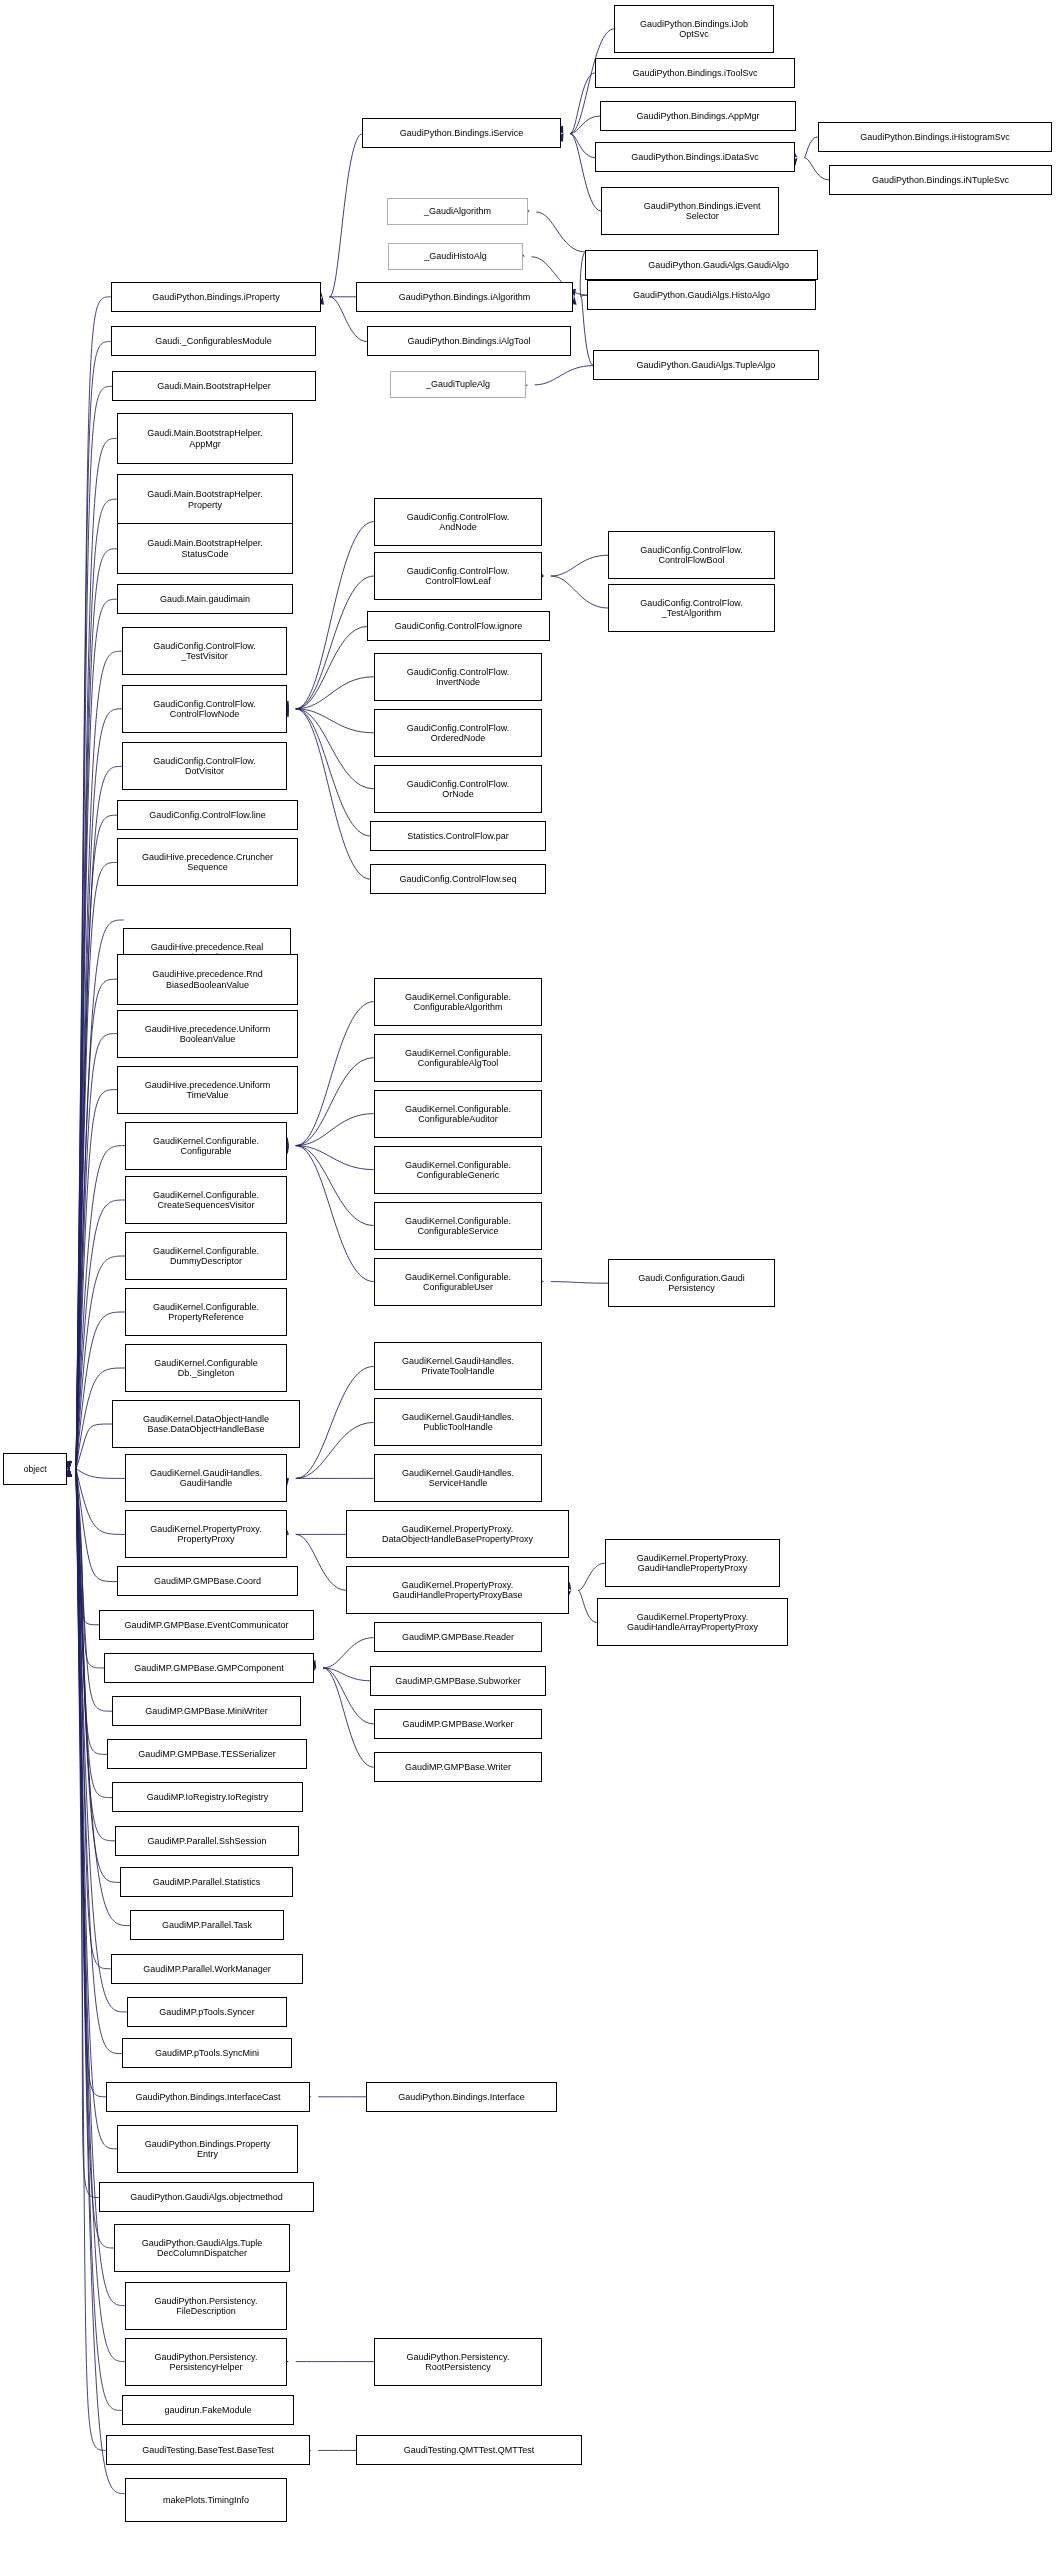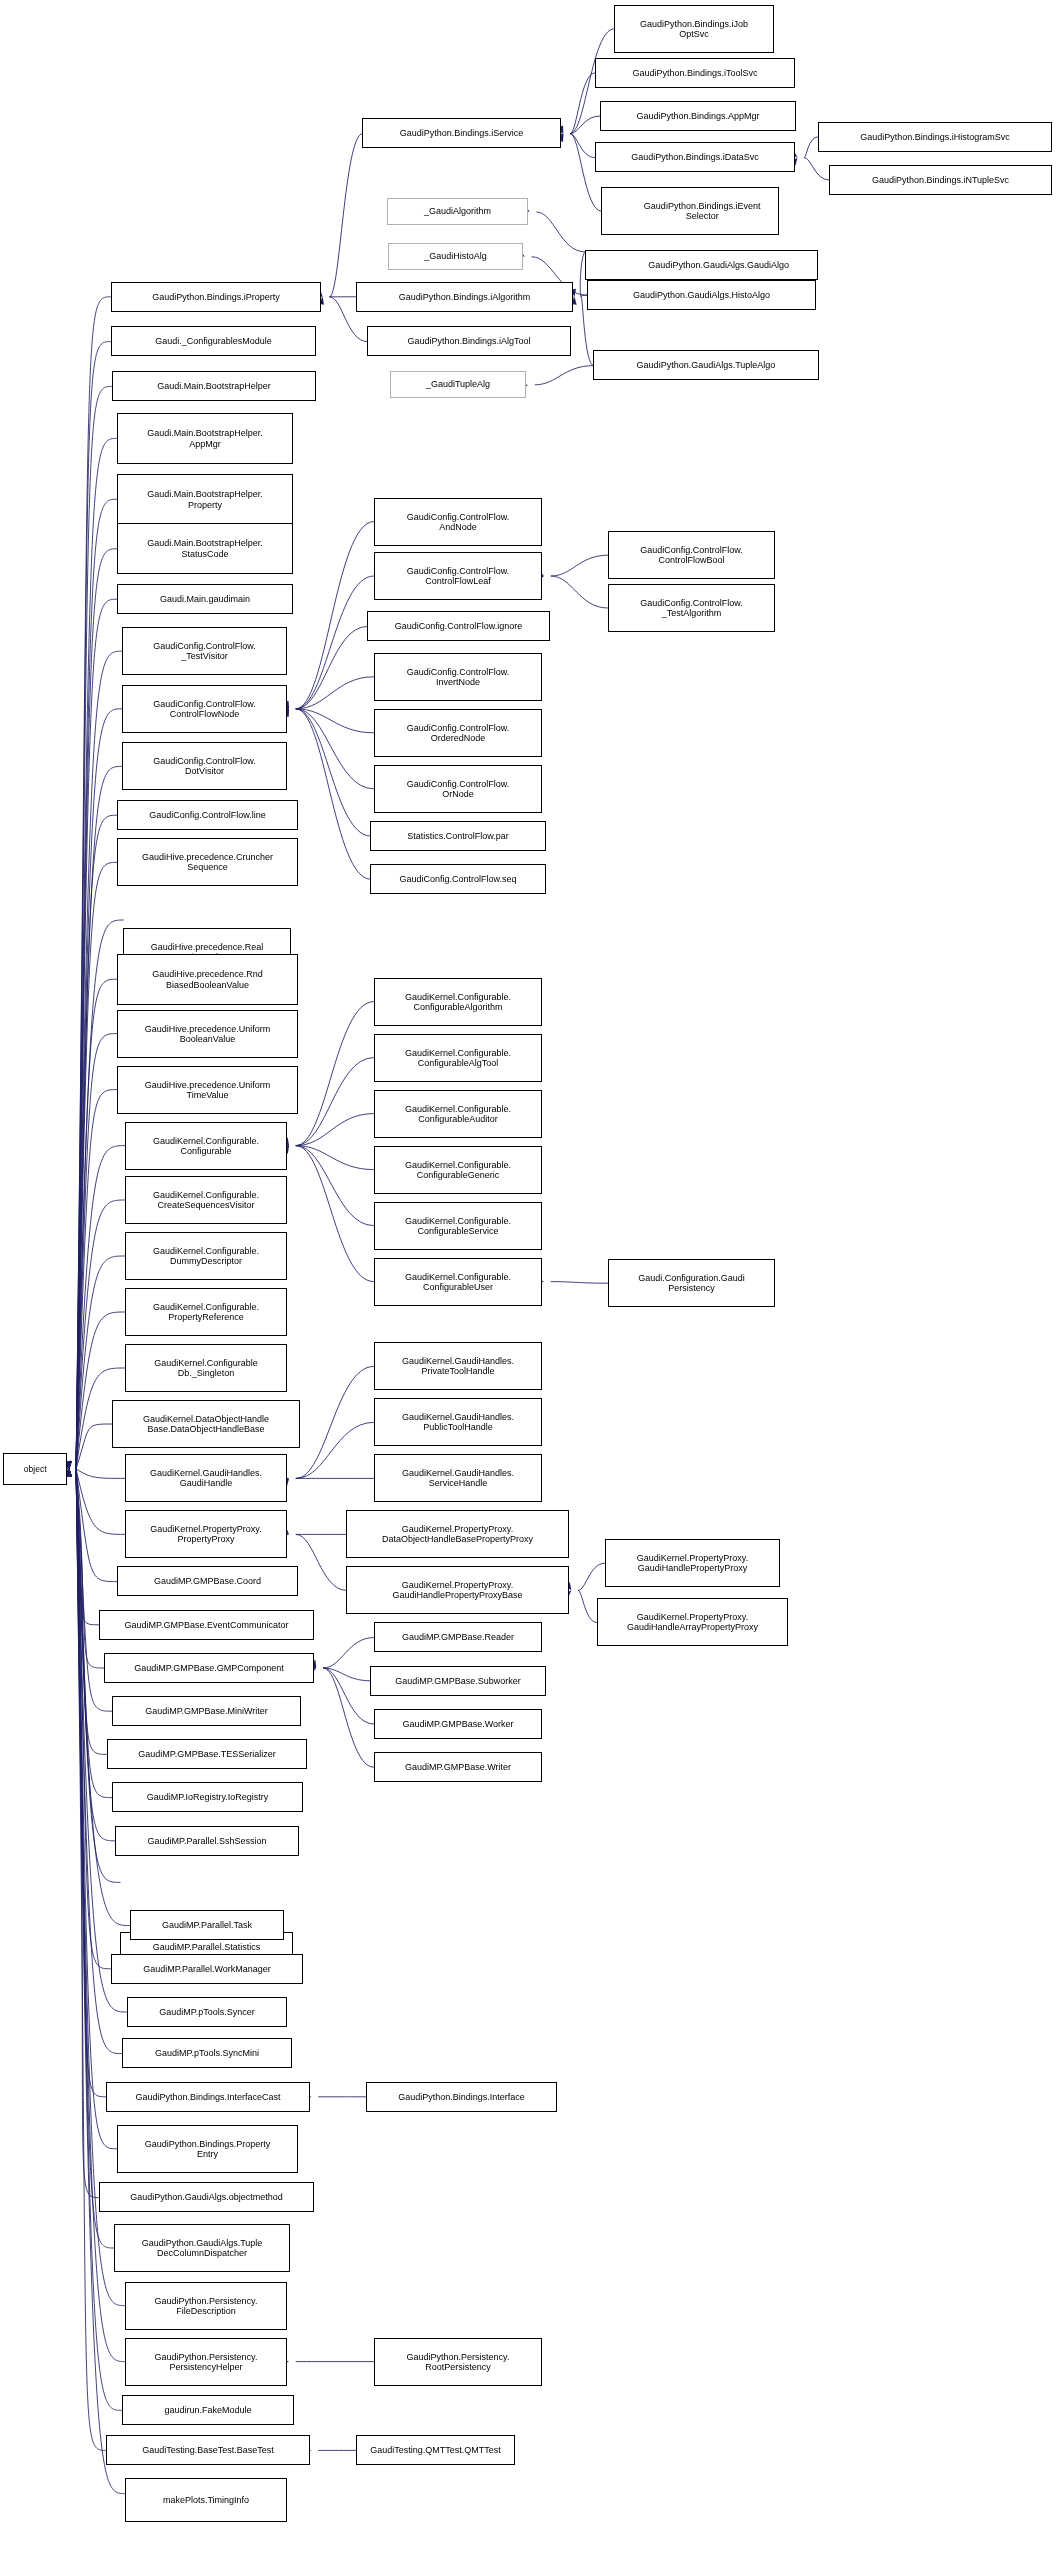--- a/index.html
+++ b/index.html
@@ -311,21 +311,21 @@
 GaudiHandlePropertyProxy</div>
       <div class="node" style="left: 597px; top: 1598px; width: 191px; height: 48px;">GaudiKernel.PropertyProxy.
 GaudiHandleArrayPropertyProxy</div>
       <div class="node" style="left: 117px; top: 1566px; width: 181px; height: 30px;">GaudiMP.GMPBase.Coord</div>
       <div class="node" style="left: 99px; top: 1610px; width: 215px; height: 30px;">GaudiMP.GMPBase.EventCommunicator</div>
       <div class="node" style="left: 104px; top: 1653px; width: 210px; height: 30px;">GaudiMP.GMPBase.GMPComponent</div>
       <div class="node" style="left: 112px; top: 1696px; width: 189px; height: 30px;">GaudiMP.GMPBase.MiniWriter</div>
       <div class="node" style="left: 107px; top: 1739px; width: 200px; height: 30px;">GaudiMP.GMPBase.TESSerializer</div>
       <div class="node" style="left: 112px; top: 1782px; width: 191px; height: 30px;">GaudiMP.IoRegistry.IoRegistry</div>
       <div class="node" style="left: 115px; top: 1826px; width: 184px; height: 30px;">GaudiMP.Parallel.SshSession</div>
-      <div class="node" style="left: 120px; top: 1932px; width: 173px; height: 30px;">GaudiMP.Parallel.Statistics</div>
+      <div class="node" style="left: 120px; top: 1867px; width: 173px; height: 30px;">GaudiMP.Parallel.Statistics</div>
       <div class="node" style="left: 130px; top: 1910px; width: 154px; height: 30px;">GaudiMP.Parallel.Task</div>
       <div class="node" style="left: 111px; top: 1954px; width: 192px; height: 30px;">GaudiMP.Parallel.WorkManager</div>
       <div class="node" style="left: 127px; top: 1997px; width: 160px; height: 30px;">GaudiMP.pTools.Syncer</div>
       <div class="node" style="left: 122px; top: 2038px; width: 170px; height: 30px;">GaudiMP.pTools.SyncMini</div>
       <div class="node" style="left: 374px; top: 1622px; width: 168px; height: 30px;">GaudiMP.GMPBase.Reader</div>
       <div class="node" style="left: 370px; top: 1666px; width: 176px; height: 30px;">GaudiMP.GMPBase.Subworker</div>
       <div class="node" style="left: 374px; top: 1709px; width: 168px; height: 30px;">GaudiMP.GMPBase.Worker</div>
       <div class="node" style="left: 374px; top: 1752px; width: 168px; height: 30px;">GaudiMP.GMPBase.Writer</div>
       <div class="node" style="left: 106px; top: 2082px; width: 204px; height: 30px;">GaudiPython.Bindings.InterfaceCast</div>
       <div class="node" style="left: 366px; top: 2082px; width: 191px; height: 30px;">GaudiPython.Bindings.Interface</div>
@@ -335,17 +335,17 @@
       <div class="node" style="left: 114px; top: 2224px; width: 176px; height: 48px;">GaudiPython.GaudiAlgs.Tuple
 DecColumnDispatcher</div>
       <div class="node" style="left: 125px; top: 2282px; width: 162px; height: 48px;">GaudiPython.Persistency.
 FileDescription</div>
       <div class="node" style="left: 125px; top: 2338px; width: 162px; height: 48px;">GaudiPython.Persistency.
 PersistencyHelper</div>
       <div class="node" style="left: 374px; top: 2338px; width: 168px; height: 48px;">GaudiPython.Persistency.
 RootPersistency</div>
       <div class="node" style="left: 122px; top: 2395px; width: 172px; height: 30px;">gaudirun.FakeModule</div>
       <div class="node" style="left: 106px; top: 2435px; width: 204px; height: 30px;">GaudiTesting.BaseTest.BaseTest</div>
-      <div class="node" style="left: 356px; top: 2435px; width: 159px; height: 30px;">GaudiTesting.QMTTest.QMTTest</div>
+      <div class="node" style="left: 356px; top: 2435px; width: 226px; height: 30px;">GaudiTesting.QMTTest.QMTTest</div>
       <div class="node" style="left: 125px; top: 2478px; width: 162px; height: 44px;">makePlots.TimingInfo</div>
     </div>
 </div>
 
 
 </body></html>

